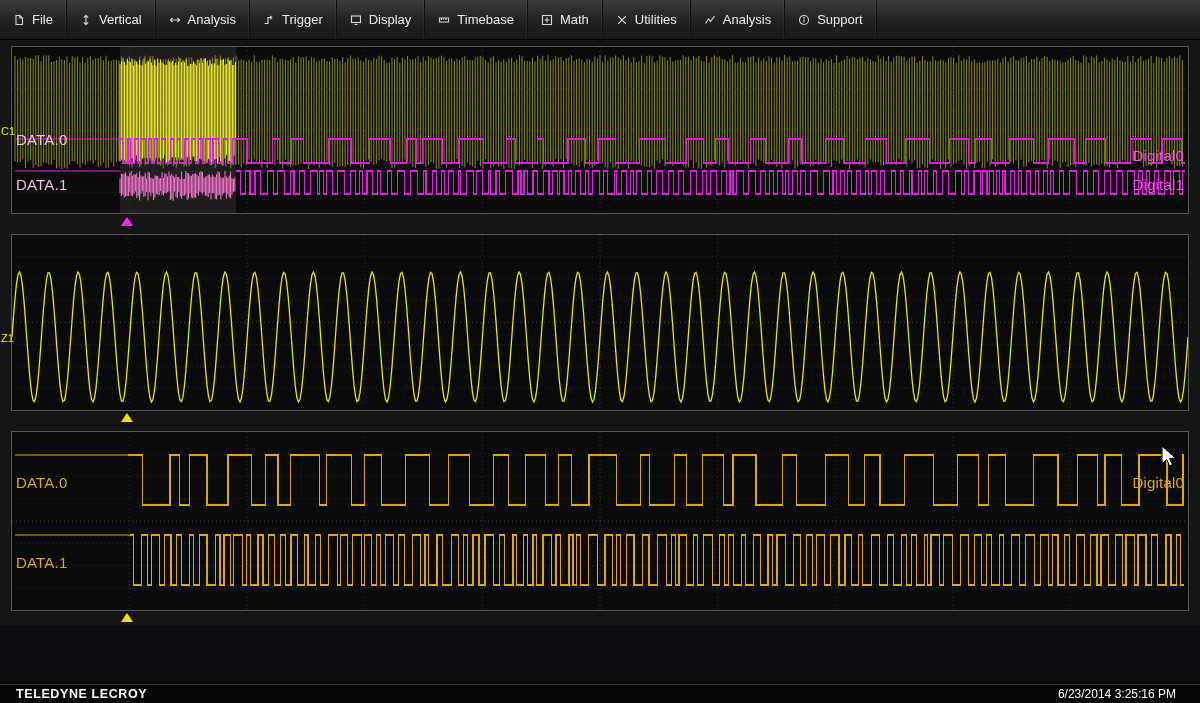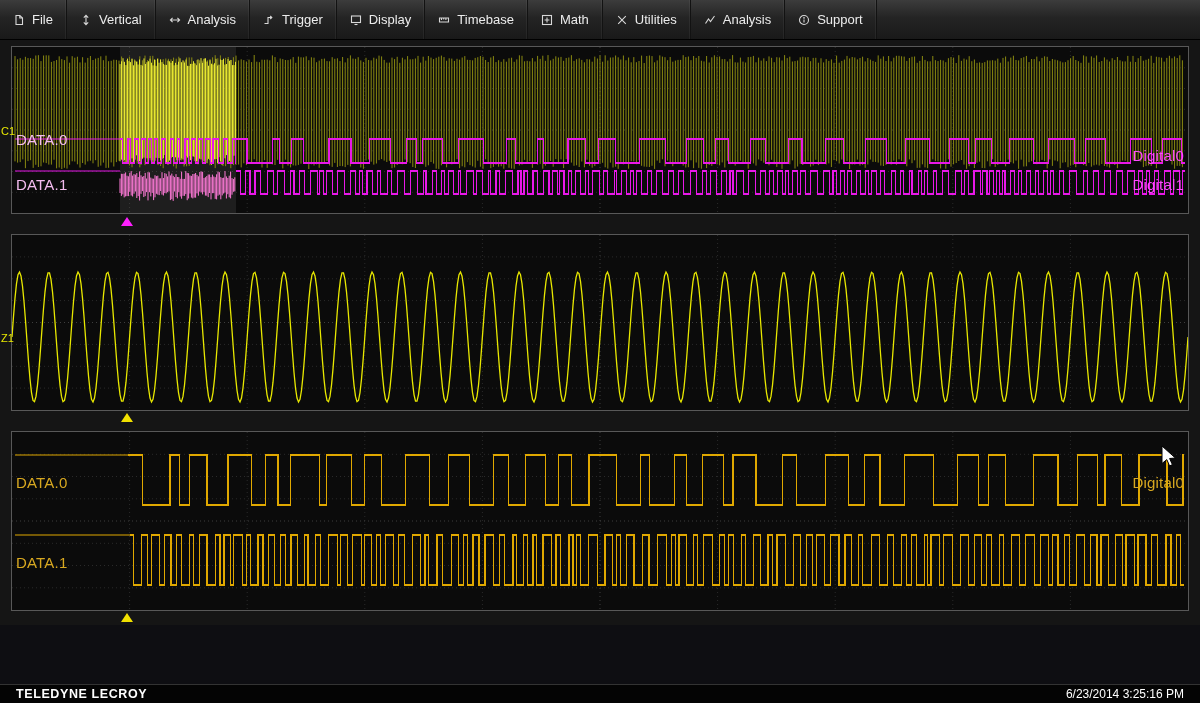--- a/index.html
+++ b/index.html
@@ -24,21 +24,21 @@
   .ch-marker{position:absolute;left:1px;font-size:11px;font-weight:normal;color:#e8e800;z-index:5}
   .tri{position:absolute;width:0;height:0;border-left:6px solid transparent;border-right:6px solid transparent;z-index:5}
 
   
   .desc-strip{position:absolute;top:625px;left:0;width:1200px;height:59px;background:#0e0e12}
 
   
   .footer{position:absolute;top:684px;left:0;width:1200px;height:19px;background:#040404;
     border-top:1px solid #333;display:flex;align-items:center;justify-content:space-between;color:#fff}
   .brand{font-weight:bold;font-size:12.5px;letter-spacing:.6px;padding-left:16px}
-  .clock{font-size:12px;padding-right:16px}
+  .clock{font-size:12px;padding-right:24px}
 
   .cursor{position:absolute;left:1160px;top:445px;z-index:20}
 </style>
 </head>
 <body>
 
 <div id="app">
 
   <div class="menubar">
     <div class="menu-item">

